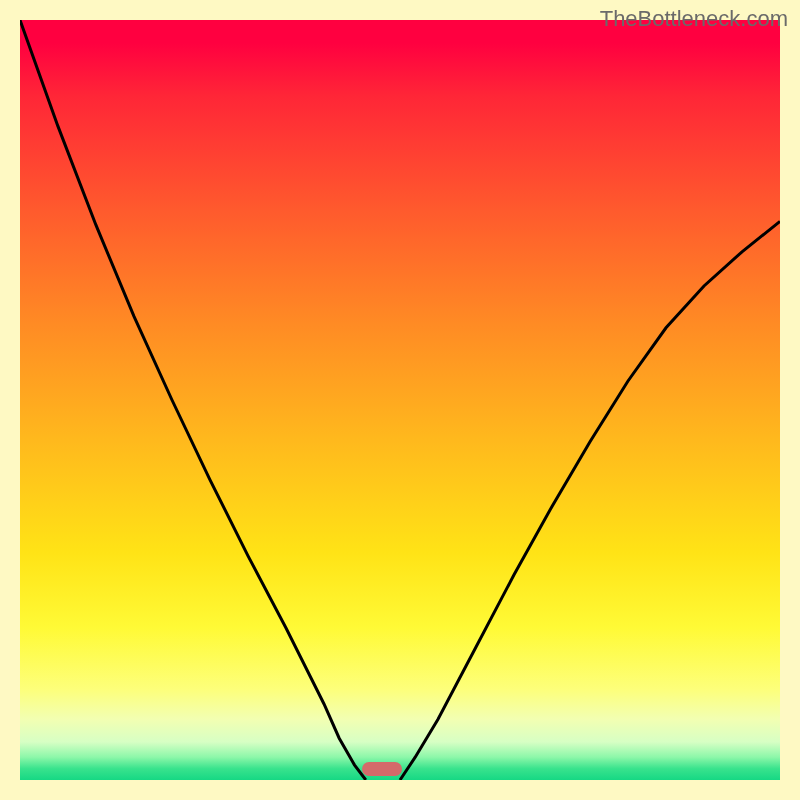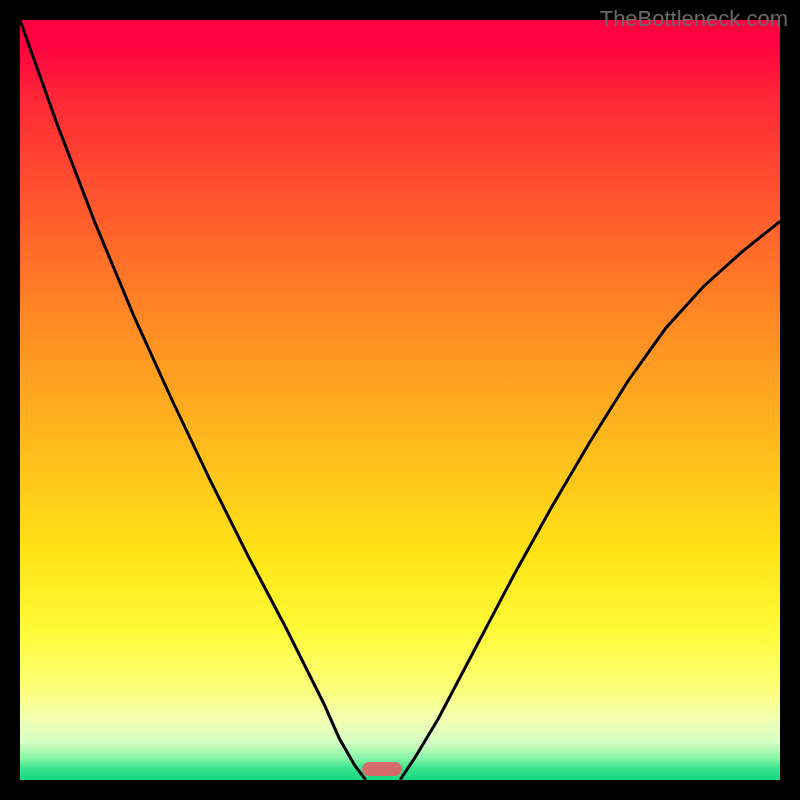--- a/index.html
+++ b/index.html
@@ -4,21 +4,21 @@
 <style>
   body {
     margin: 0;
     padding: 0;
     background: #fff;
   }
   .container {
     width: 800px;
     height: 800px;
     position: relative;
-    background: #000000;
+    background: #fef9c3;
   }
   .watermark {
     position: absolute;
     top: 6px;
     right: 12px;
     color: #6a6a6a;
     font-family: Arial, Helvetica, sans-serif;
     font-size: 22px;
     z-index: 10;
   }

